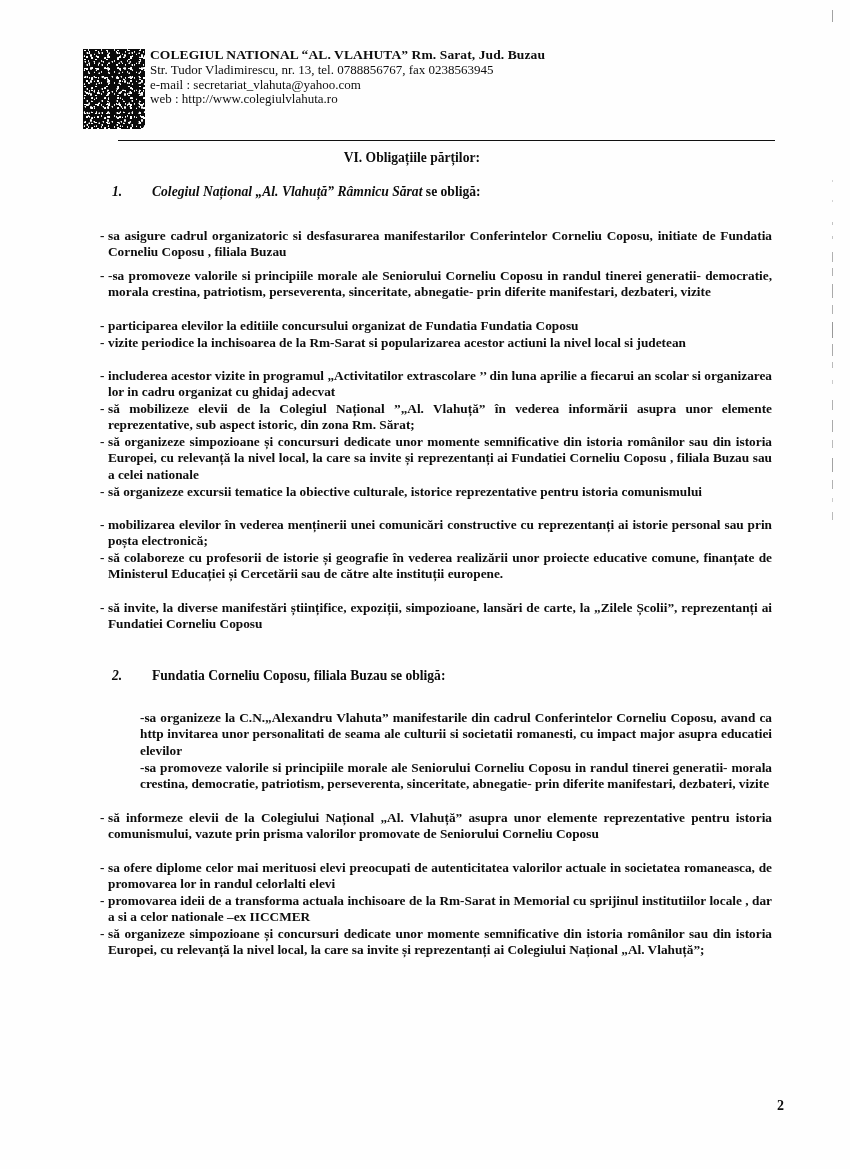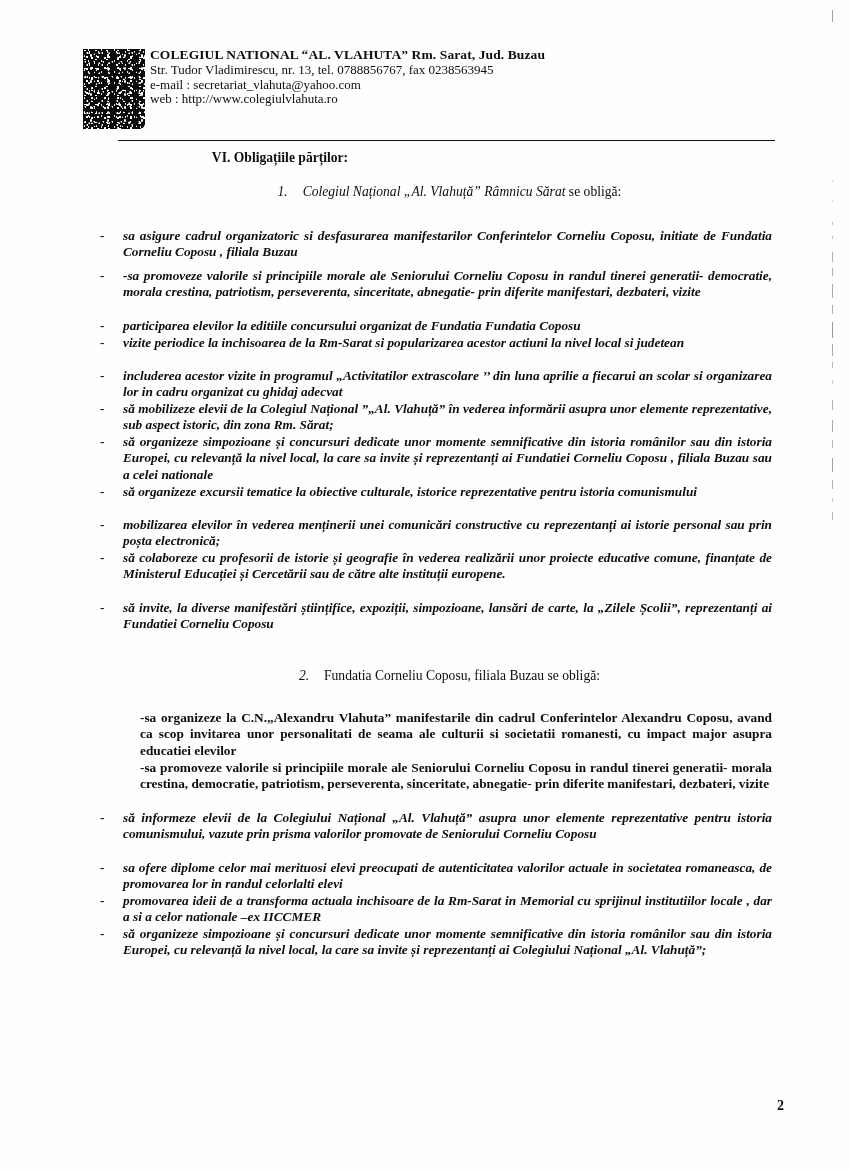--- a/index.html
+++ b/index.html
@@ -100,28 +100,28 @@
     font-size: 13.3px;
     line-height: 16.4px;
     font-weight: bold;
     text-align: justify;
   }
   .section-title {
     left: 80px;
     width: 400px;
     font-weight: bold;
     font-size: 13.6px;
-    text-align: center;
+    text-align: right;
   }
   .numbered {
     left: 112px;
     width: 660px;
-    text-align: center;
+    text-align: left;
     font-style: italic;
-    font-weight: normal;
+    font-weight: bold;
     font-size: 13.6px;
   }
   .numbered .num {
     font-style: italic;
     display: inline-block;
     width: 40px;
   }
   .numbered .roman-normal {
     font-style: normal;
   }
@@ -131,24 +131,23 @@
   }
   .bullet-row .dash {
     position: absolute;
     left: 0px;
     top: 0px;
     width: 10px;
     font-weight: bold;
   }
   .bullet-row .btext {
     display: block;
-    margin-left: 23px;
+    margin-left: 8px;
     text-align: justify;
     text-justify: inter-word;
-    font-style: italic;
   }
   .indent-row {
     left: 140px;
     width: 632px;
     text-align: justify;
   }
 
   #page-number {
     position: absolute;
     right: 66px;
@@ -227,21 +226,21 @@
     </div>
     <div class="blk bullet-row" style="top:450px;">
       <span class="dash">-</span>
       <span class="btext">să invite, la diverse manifestări științifice, expoziții, simpozioane, lansări de carte, la „Zilele Școlii”, reprezentanți ai Fundatiei Corneliu Coposu</span>
     </div>
 
     <div class="blk numbered" style="top:518px; font-style:normal;">
       <span class="num" style="font-style:italic;">2.</span><span class="roman-normal">Fundatia Corneliu Coposu, filiala Buzau  se obligă:</span>
     </div>
 
-    <div class="blk indent-row" style="top:560px;">-sa organizeze la C.N.„Alexandru Vlahuta” manifestarile din cadrul Conferintelor Alexandru Coposu, avand ca scop invitarea unor personalitati de seama ale culturii si societatii romanesti, cu impact major asupra educatiei elevilor</div>
+    <div class="blk indent-row" style="top:560px;">-sa organizeze la C.N.„Alexandru Vlahuta” manifestarile din cadrul Conferintelor Corneliu Coposu, avand ca http invitarea unor personalitati de seama ale culturii si societatii romanesti, cu impact major asupra educatiei elevilor</div>
     <div class="blk indent-row" style="top:610px;">-sa promoveze valorile si principiile morale ale Seniorului Corneliu Coposu in randul tinerei generatii- morala crestina, democratie, patriotism, perseverenta, sinceritate, abnegatie- prin diferite manifestari, dezbateri, vizite</div>
 
     <div class="blk bullet-row" style="top:660px;">
       <span class="dash">-</span>
       <span class="btext">să informeze elevii de la Colegiului Național „Al. Vlahuță” asupra unor elemente reprezentative pentru istoria comunismului, vazute prin prisma valorilor promovate de Seniorului Corneliu Coposu</span>
     </div>
     <div class="blk bullet-row" style="top:710px;">
       <span class="dash">-</span>
       <span class="btext">sa ofere diplome celor mai merituosi elevi preocupati de autenticitatea valorilor actuale in societatea romaneasca, de promovarea lor in randul celorlalti elevi</span>
     </div>

